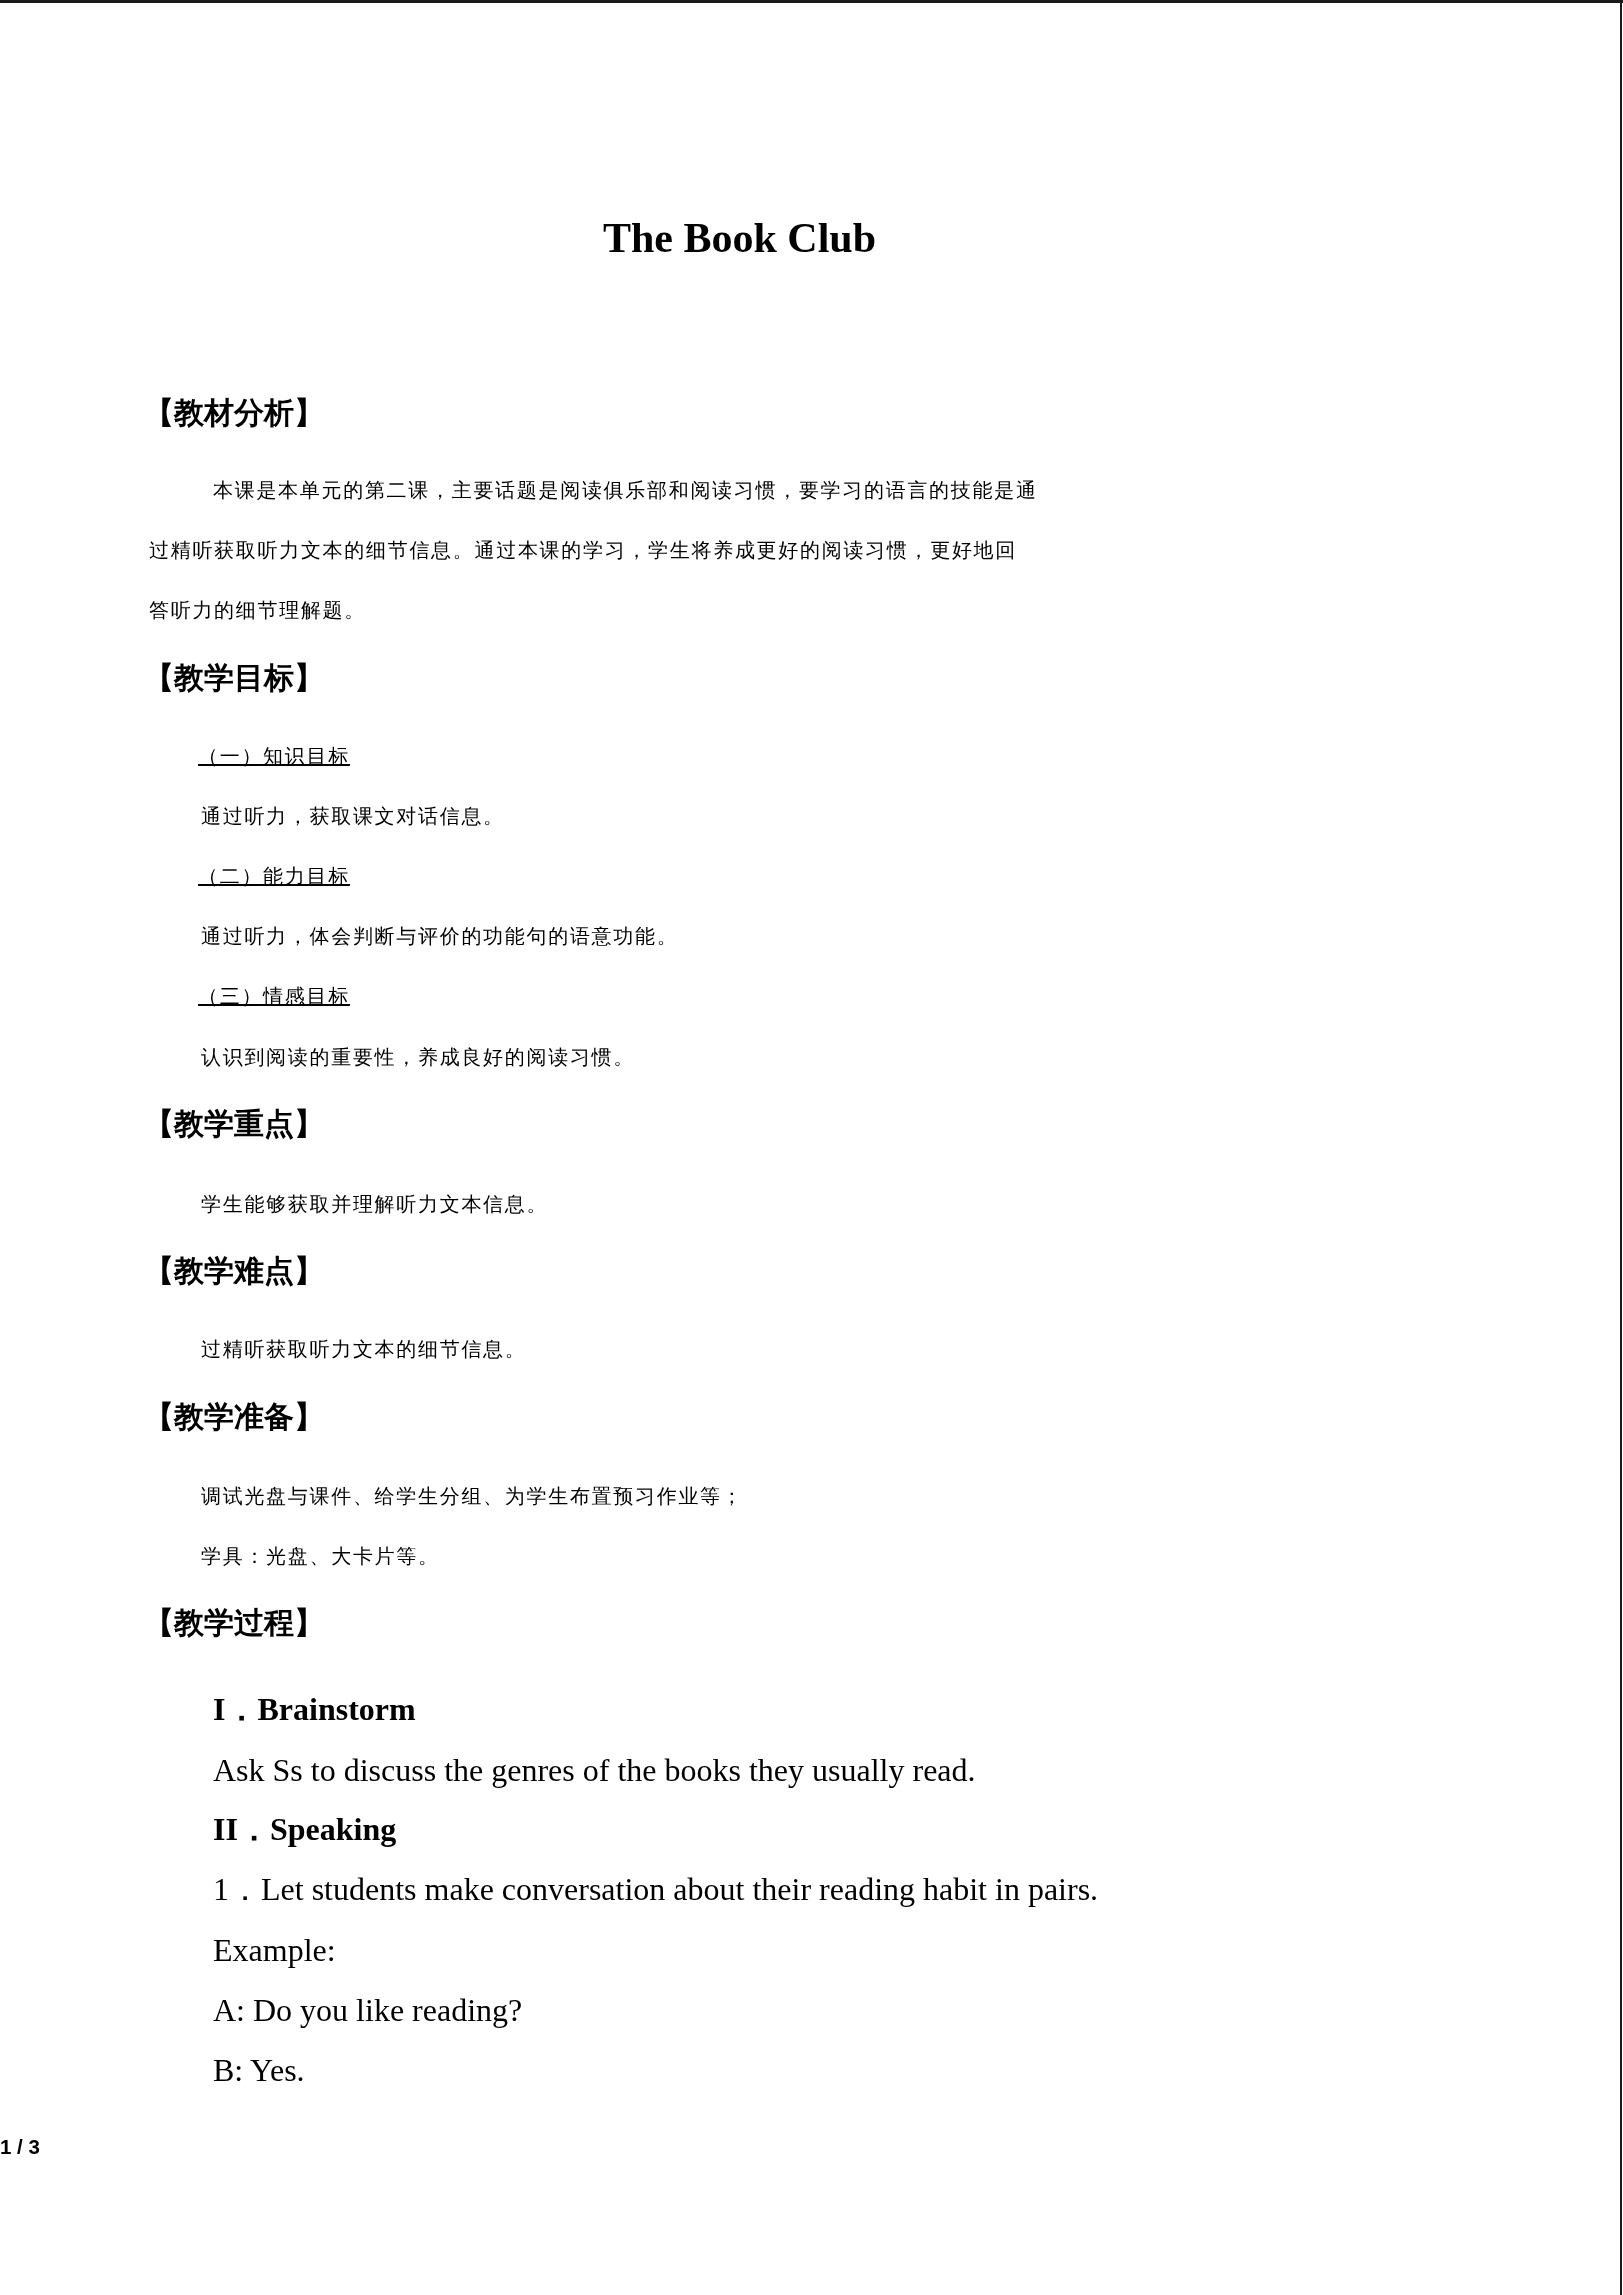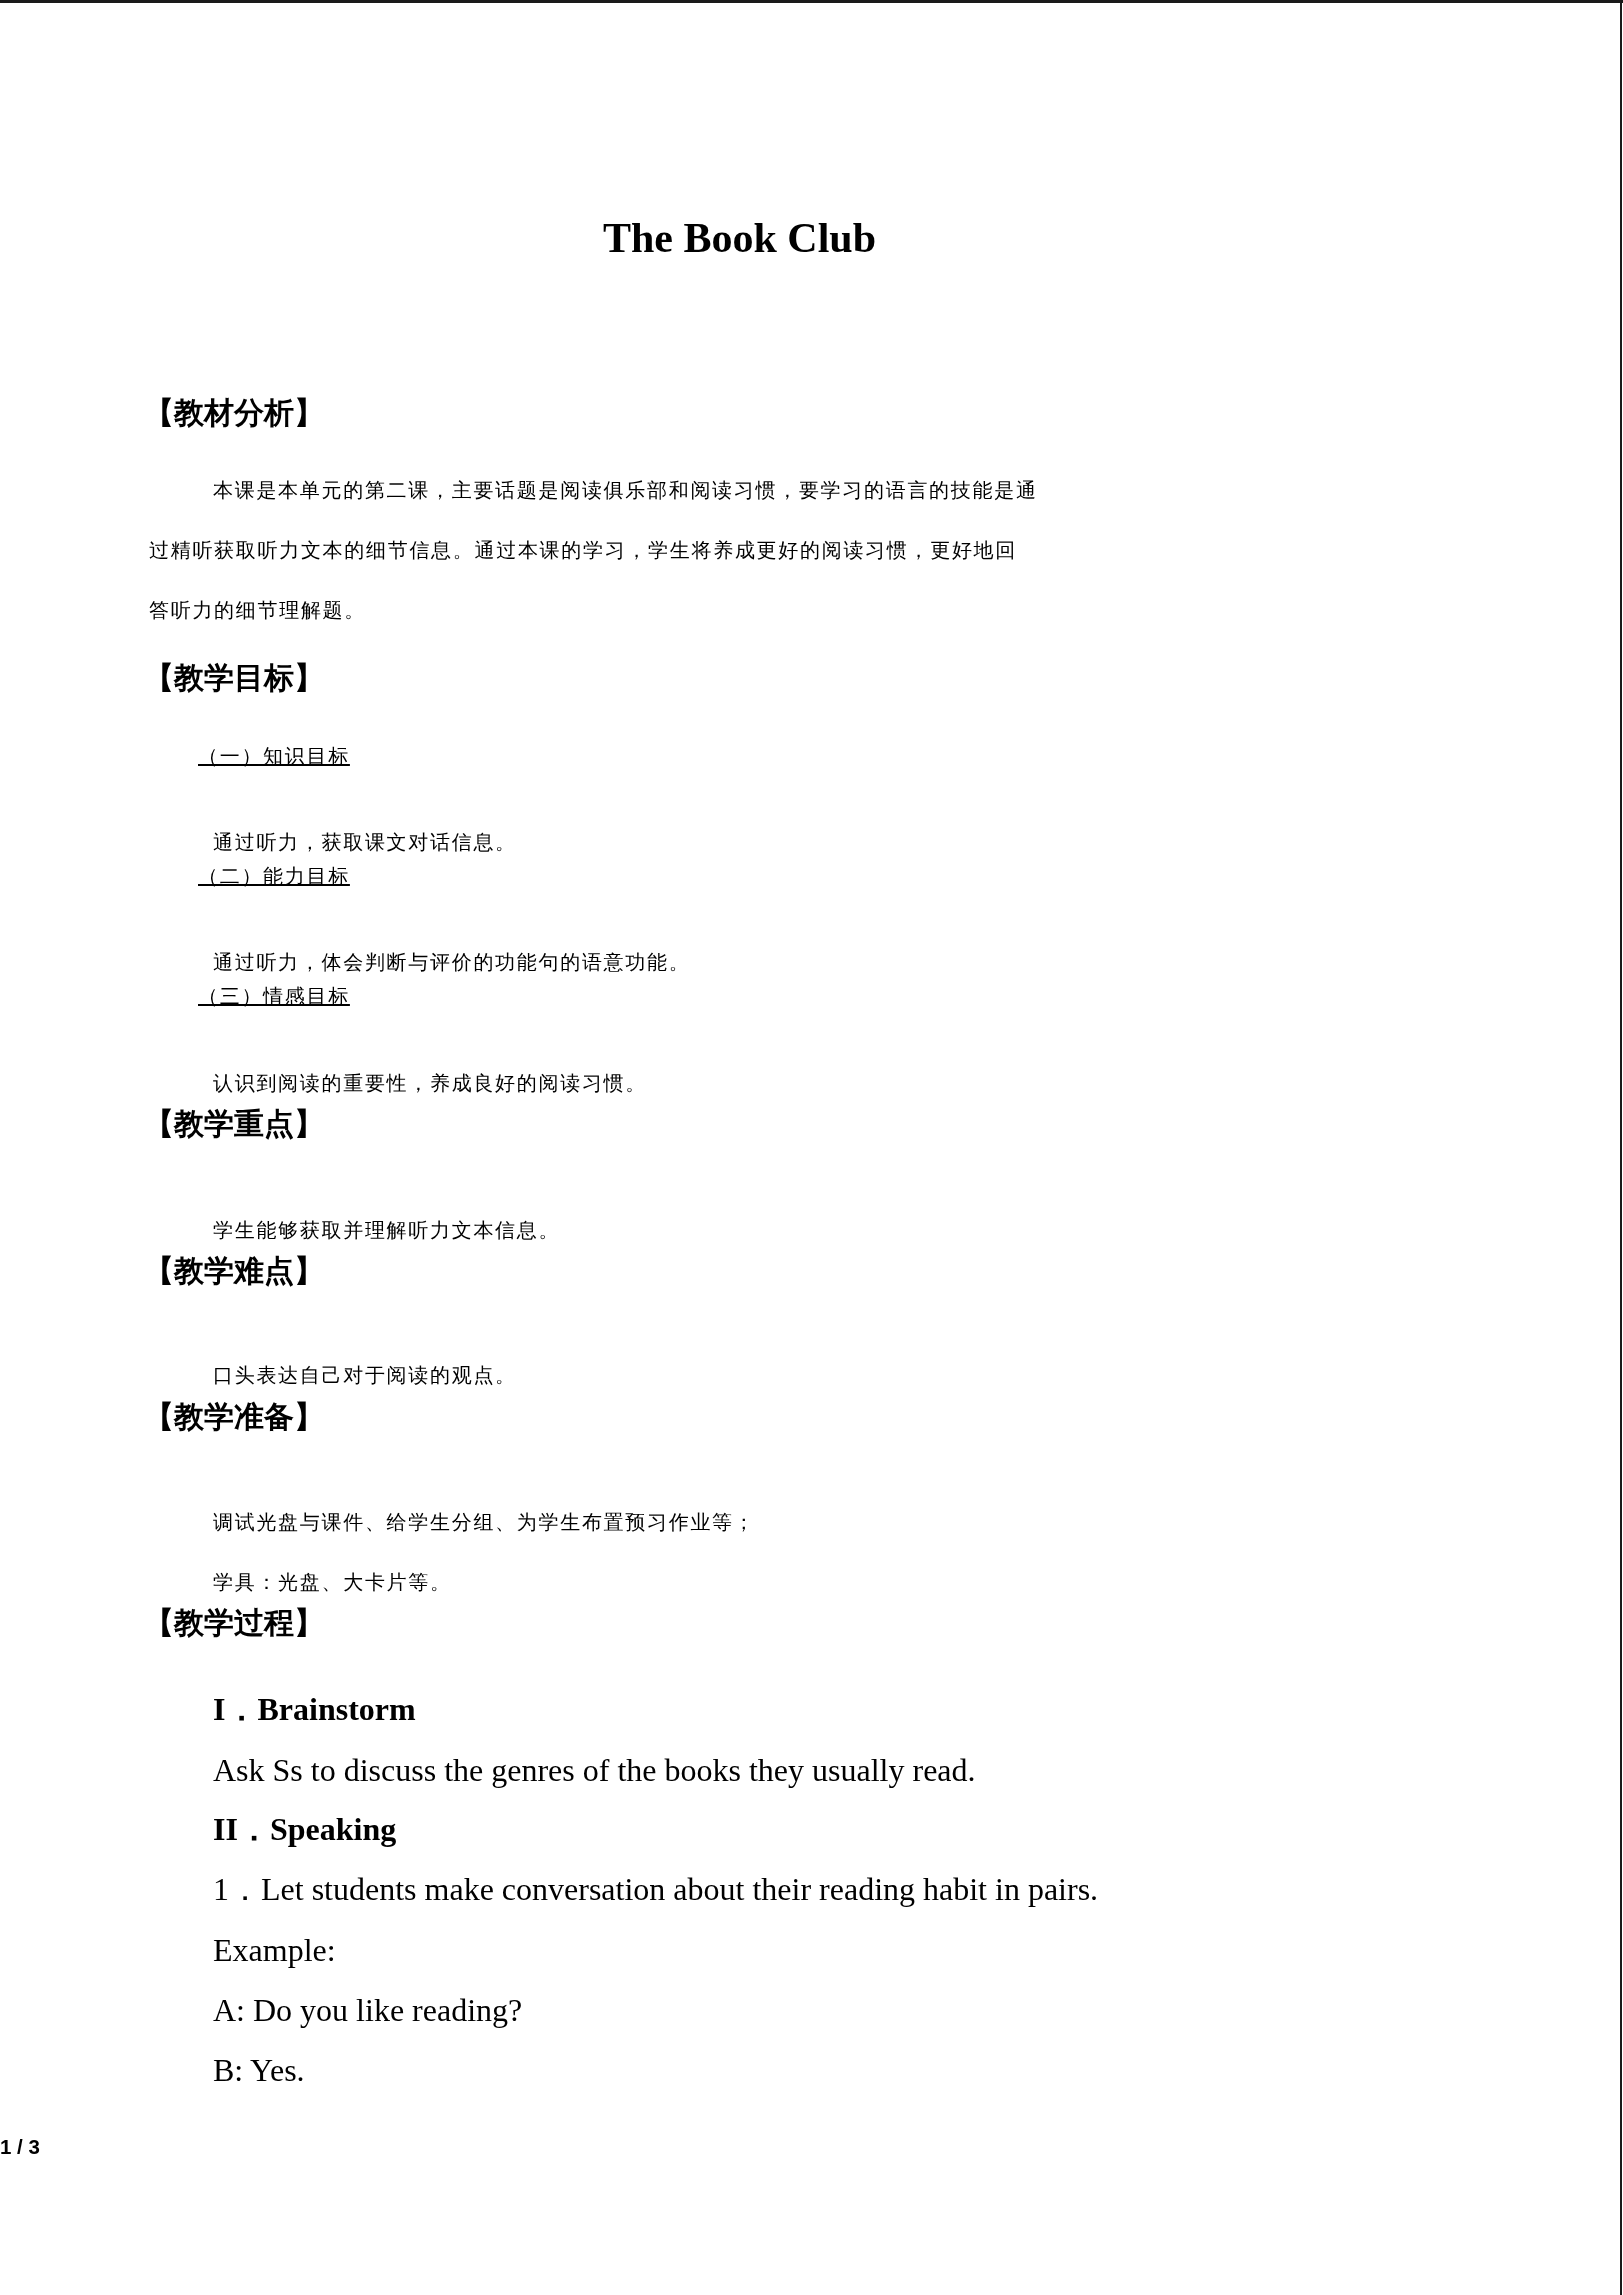--- a/index.html
+++ b/index.html
@@ -44,21 +44,21 @@
     font-family: "DejaVu Sans", "Liberation Sans", sans-serif;
     font-weight: bold;
     font-size: 30px;
     letter-spacing: 0px;
   }
   .zh {
     font-family: "DejaVu Serif", "Liberation Serif", serif;
     font-size: 20px;
     letter-spacing: 1.7px;
   }
-  .indent { left: 213px; margin-top: 26px; }
+  .indent { left: 201px; }
   .sub { left: 198px; text-decoration: underline; }
   .full { left: 149px; }
   .para-first { left: 213px; }
   .en {
     left: 213px;
     font-family: "Liberation Serif", "DejaVu Serif", serif;
     font-size: 32px;
   }
   .en.bold { font-weight: bold; }
   .page-num {
@@ -87,21 +87,21 @@
 <div class="line zh indent" style="top:806px">通过听力，获取课文对话信息。</div>
 <div class="line zh sub" style="top:866px">（二）能力目标</div>
 <div class="line zh indent" style="top:926px">通过听力，体会判断与评价的功能句的语意功能。</div>
 <div class="line zh sub" style="top:986px">（三）情感目标</div>
 <div class="line zh indent" style="top:1047px">认识到阅读的重要性，养成良好的阅读习惯。</div>
 
 <div class="line heading" style="top:1109px">【教学重点】</div>
 <div class="line zh indent" style="top:1194px">学生能够获取并理解听力文本信息。</div>
 
 <div class="line heading" style="top:1256px">【教学难点】</div>
-<div class="line zh indent" style="top:1339px">口头表达自己对于阅读的观点。</div>
+<div class="line zh indent" style="top:1339px">过精听获取听力文本的细节信息。</div>
 
 <div class="line heading" style="top:1402px">【教学准备】</div>
 <div class="line zh indent" style="top:1486px">调试光盘与课件、给学生分组、为学生布置预习作业等；</div>
 <div class="line zh indent" style="top:1546px">学具：光盘、大卡片等。</div>
 
 <div class="line heading" style="top:1608px">【教学过程】</div>
 <div class="line en bold" style="top:1693px">I．Brainstorm</div>
 <div class="line en" style="top:1754px">Ask Ss to discuss the genres of the books they usually read.</div>
 <div class="line en bold" style="top:1813px">II．Speaking</div>
 <div class="line en" style="top:1873px">1．Let students make conversation about their reading habit in pairs.</div>

